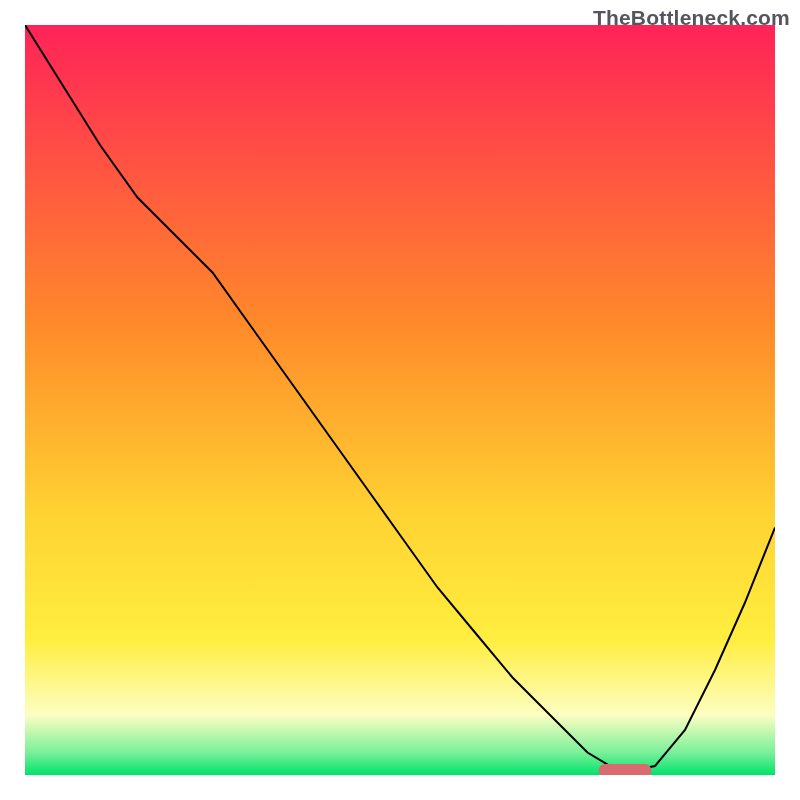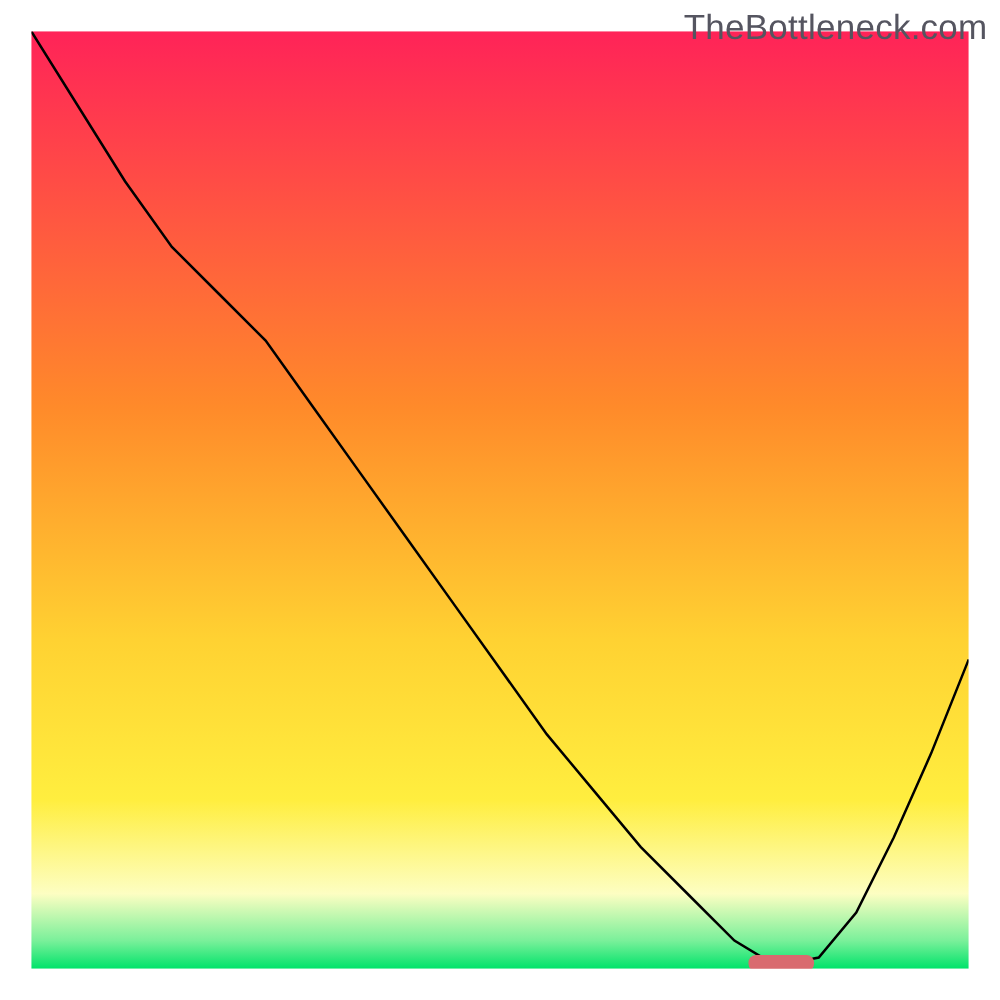--- a/index.html
+++ b/index.html
@@ -13,22 +13,22 @@
   }
   .chart-container {
     position: relative;
     width: 800px;
     height: 800px;
   }
   .watermark {
     position: absolute;
     top: 6px;
     right: 10px;
-    font-size: 28px;
-    font-weight: 400;
+    font-size: 21px;
+    font-weight: 700;
     color: #555560;
     letter-spacing: 0.2px;
     z-index: 40;
   }
   svg.chart {
     position: absolute;
     left: 0;
     top: 0;
     width: 800px;
     height: 800px;

